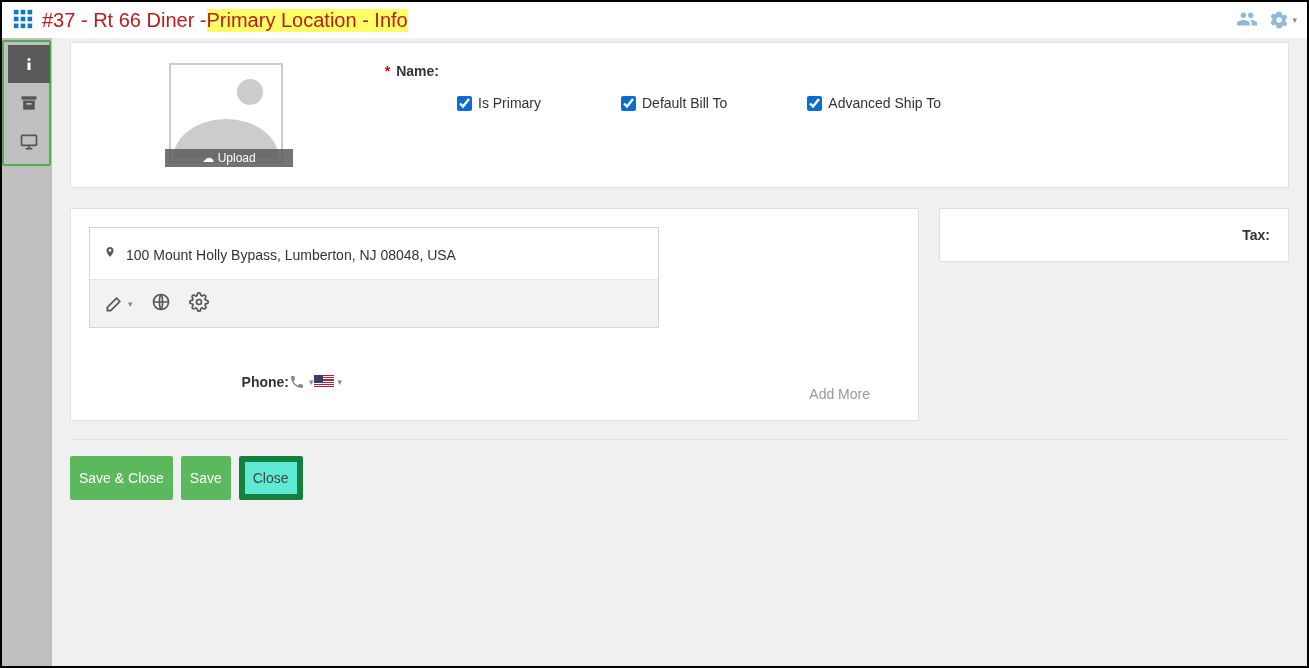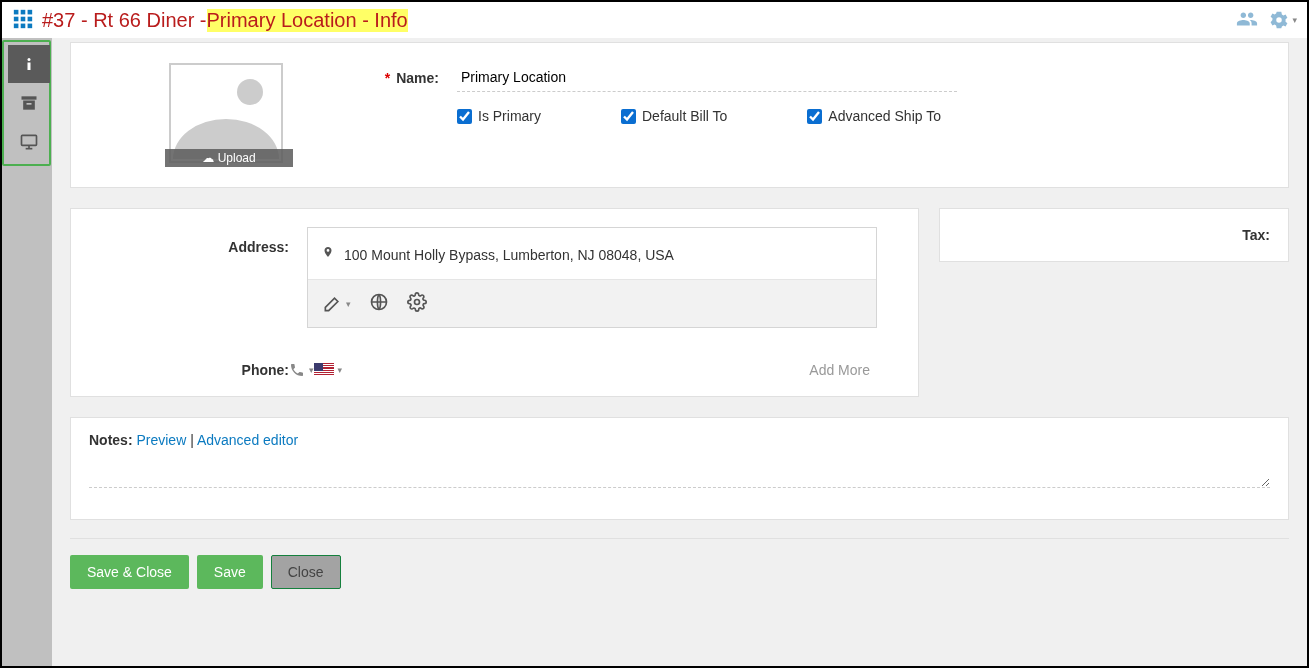--- a/index.html
+++ b/index.html
@@ -45,37 +45,37 @@
 .addr-text { padding: 16px 14px; display: flex; align-items: flex-end; gap: 10px; }
 .addr-tools { background: #f2f2f2; border-top: 1px solid #e5e5e5; padding: 12px 14px; display: flex; gap: 18px; align-items: center; color: #555; }
 .addr-tools svg { width: 20px; height: 20px; }
 
 .phone-row { display: flex; align-items: center; margin-top: 34px; }
 .phone-lbl { width: 200px; text-align: right; font-weight: 600; }
 .icon-dd { display: flex; align-items: center; gap: 4px; color: #888; }
 .flag { width: 20px; height: 14px; display: inline-block; background: linear-gradient(#b22234 0 8%, #fff 8% 16%, #b22234 16% 24%, #fff 24% 32%, #b22234 32% 40%, #fff 40% 48%, #b22234 48% 56%, #fff 56% 64%, #b22234 64% 72%, #fff 72% 80%, #b22234 80% 88%, #fff 88% 100%); position: relative; }
 .flag::before { content: ""; position: absolute; left: 0; top: 0; width: 9px; height: 8px; background: #3c3b6e; }
 .phone-input { border: none; border-bottom: 1px dashed #ccc; padding: 4px; width: 340px; font-size: 14px; }
-.add-more { color: #999; margin-left: auto; margin-right: 30px; cursor: pointer; }
+.add-more { color: #999; margin-left: auto; margin-right: 30px; cursor: pointer; margin-top: 24px; }
 
 .tax-panel { width: 350px; background: #fff; border: 1px solid #e0e0e0; padding: 18px; align-self: flex-start; }
 .tax-row { display: flex; align-items: center; gap: 14px; }
 .tax-row .lbl2 { font-weight: 600; flex: 0 0 auto; margin-left: auto; }
 .tax-select { border: none; border-bottom: 1px dashed #ccc; padding: 4px; width: 150px; display: flex; justify-content: space-between; align-items: center; cursor: pointer; }
 
 .notes-panel { background: #fff; border: 1px solid #e0e0e0; margin-top: 20px; padding: 14px 18px 28px 18px; }
 .notes-head { font-size: 14px; }
 .notes-head b { font-weight: 600; }
 .notes-head a { color: #0b7ac0; text-decoration: none; }
 .notes-area { border: none; border-bottom: 1px dashed #ccc; width: 100%; height: 26px; margin-top: 14px; resize: both; }
 
 .btn-row { margin-top: 18px; border-top: 1px solid #e0e0e0; padding-top: 16px; display: flex; gap: 8px; }
-.btn { padding: 8px 16px; border-radius: 2px; font-size: 14px; cursor: pointer; border: 1px solid transparent; }
+.btn { padding: 8px 8px; border-radius: 2px; font-size: 14px; cursor: pointer; border: 1px solid transparent; }
 .btn-green { background: #5cb85c; color: #fff; }
-.btn-def { background: #a3a3a3; color: #444; border: 1px solid #15803d; }
+.btn-def { background: #5eead4; color: #444; border: 6px solid #15803d; }
 
 .caret { font-size: 9px; color: #888; }
 </style>
 </head>
 <body>
 
 <div class="topbar">
   <span class="grid-icon">
     <svg width="22" height="22" viewBox="0 0 24 24" fill="currentColor">
         <rect x="2" y="2" width="5" height="5"></rect>
@@ -143,21 +143,20 @@
               <div class="mountain"></div>
           </div>
           <div class="upload-bar">
             <span>☁</span>
             <span>Upload</span>
           </div>
         </div>
         <div class="form-right">
           <div class="field-row">
             <div class="lbl"><span class="req">*</span> <span>Name:</span></div>
-            <input class="text-input" value="Primary Location" style="">
           </div>
           <div class="checks">
             <label class="chk">
               <input type="checkbox" checked="" style="">
               <span>Is Primary</span>
             </label>
             <label class="chk">
               <input type="checkbox" checked="" style="">
               <span>Default Bill To</span>
             </label>
@@ -166,21 +165,20 @@
               <span>Advanced Ship To</span>
             </label>
           </div>
         </div>
       </div>
     </div>
 
     <div class="row2">
       <div class="addr-panel">
         <div class="addr-row">
-          <div class="addr-lbl">Address:</div>
           <div class="addr-box">
             <div class="addr-text">
               <span style="color:#555">
                 <svg width="12" height="16" viewBox="0 0 24 24" fill="currentColor">
                     <path d="M12 2C8 2 5 5 5 9c0 5 7 13 7 13s7-8 7-13c0-4-3-7-7-7zm0 9.5A2.5 2.5 0 1112 6a2.5 2.5 0 010 5.5z"></path>
                   </svg>
               </span>
               <span>100 Mount Holly Bypass, Lumberton, NJ 08048, USA</span>
             </div>
             <div class="addr-tools">
@@ -222,29 +220,20 @@
         </div>
       </div>
 
       <div class="tax-panel">
         <div class="tax-row">
           <span class="lbl2">Tax:</span>
         </div>
       </div>
     </div>
 
-    <div class="notes-panel">
-      <div class="notes-head">
-        <b>Notes:</b>
-        <a href="#">Preview</a>
-        <span> | </span>
-        <a href="#">Advanced editor</a>
-      </div>
-      <textarea class="notes-area" style=""></textarea>
-    </div>
 
     <div class="btn-row">
       <button class="btn btn-green">Save &amp; Close</button>
       <button class="btn btn-green">Save</button>
       <button class="btn btn-def">Close</button>
     </div>
   </div>
 </div>
 
 </body></html>

